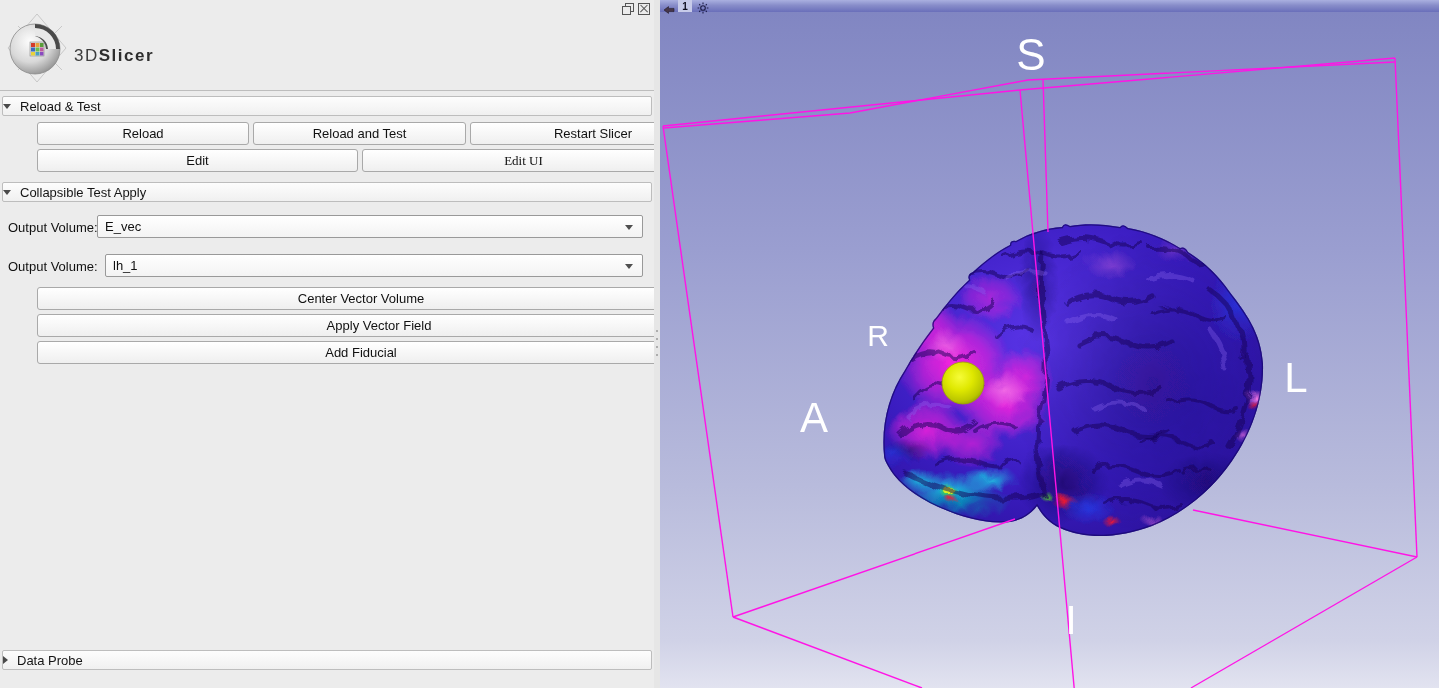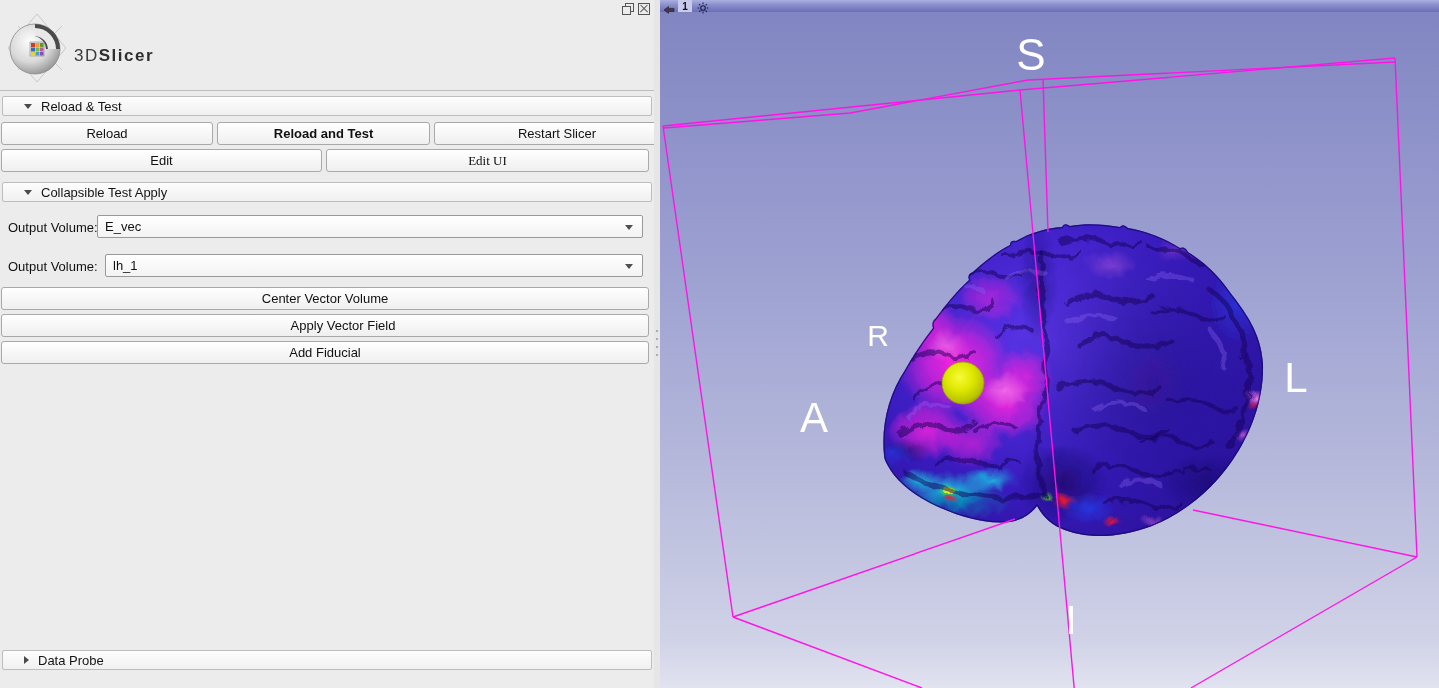--- a/index.html
+++ b/index.html
@@ -18,26 +18,26 @@
   .win-icons{position:absolute;top:2px;right:4px;display:flex;gap:4px;}
   .wicon{width:12px;height:12px;position:relative;cursor:default;}
   .f-back{position:absolute;left:3px;top:1px;width:7px;height:7px;border:1px solid #555;background:#ececec;}
   .f-front{position:absolute;left:0px;top:4px;width:7px;height:7px;border:1px solid #555;background:#ececec;}
   .c-box{position:absolute;left:0;top:1px;width:10px;height:10px;border:1px solid #555;}
   .c-box:before,.c-box:after{content:"";position:absolute;left:-0px;top:4px;width:10px;height:1.3px;background:#555;}
   .c-box:before{transform:rotate(45deg);}
   .c-box:after{transform:rotate(-45deg);}
   .sec-header{position:absolute;left:2px;width:650px;height:20px;box-sizing:border-box;
     background:linear-gradient(#fdfdfd,#f0f0f0);border:1px solid #bdbdbd;border-radius:2px;
-    display:flex;align-items:center;padding-left:21px;gap:9px;font-size:13px;color:#141414;}
+    display:flex;align-items:center;padding-left:0;gap:9px;font-size:13px;color:#141414;}
   .tri-down{width:0;height:0;border-left:4px solid transparent;border-right:4px solid transparent;border-top:5px solid #4a4a4a;}
   .tri-right{width:0;height:0;border-top:4px solid transparent;border-bottom:4px solid transparent;border-left:5px solid #4a4a4a;}
   .btn{position:absolute;height:23px;box-sizing:border-box;background:linear-gradient(#ffffff,#efefef);
     border:1px solid #a9a9a9;border-radius:3px;font-size:13px;color:#111;
-    display:flex;align-items:center;justify-content:center;cursor:default;}
+    display:flex;align-items:center;justify-content:center;cursor:default;margin-left:36px;}
   .field-label{position:absolute;font-size:13px;color:#111;}
   .combo{position:absolute;height:23px;box-sizing:border-box;background:linear-gradient(#ffffff,#f3f3f3);
     border:1px solid #999;border-radius:2px;font-size:13px;color:#111;
     display:flex;align-items:center;padding-left:7px;cursor:default;}
   .combo-arrow{position:absolute;right:9px;top:9px;width:0;height:0;
     border-left:4px solid transparent;border-right:4px solid transparent;border-top:5px solid #4f4f4f;}
   
   .splitter{position:absolute;left:654px;top:0;width:6px;height:688px;background:#e6e6e6;cursor:col-resize;}
   .splitter .dot{position:absolute;left:2px;width:2px;height:2px;background:#9a9a9a;border-radius:1px;}
   
@@ -98,21 +98,21 @@
       </div>
   </div>
 
   <div class="top-divider"></div>
 
   <div class="sec-header" style="top:96px;">
     <span class="tri-down"></span>
     <span>Reload &amp; Test</span>
   </div>
   <div class="btn" style="left:1px;top:122px;width:212px;">Reload</div>
-  <div class="btn" style="left:217px;top:122px;width:213px;font-weight:bold;">Reload and Test</div>
+  <div class="btn" style="left:217px;top:122px;width:213px;">Reload and Test</div>
   <div class="btn" style="left:434px;top:122px;width:246px;">Restart Slicer</div>
   <div class="btn" style="left:1px;top:149px;width:321px;">Edit</div>
   <div class="btn" style="left:326px;top:149px;width:323px;font-family:Liberation Serif, serif;">Edit UI</div>
 
   <div class="sec-header" style="top:182px;">
     <span class="tri-down"></span>
     <span>Collapsible Test Apply</span>
   </div>
   <div class="field-label" style="left:8px;top:220px;">Output Volume:</div>
   <div class="combo" style="left:97px;top:215px;width:546px;">

